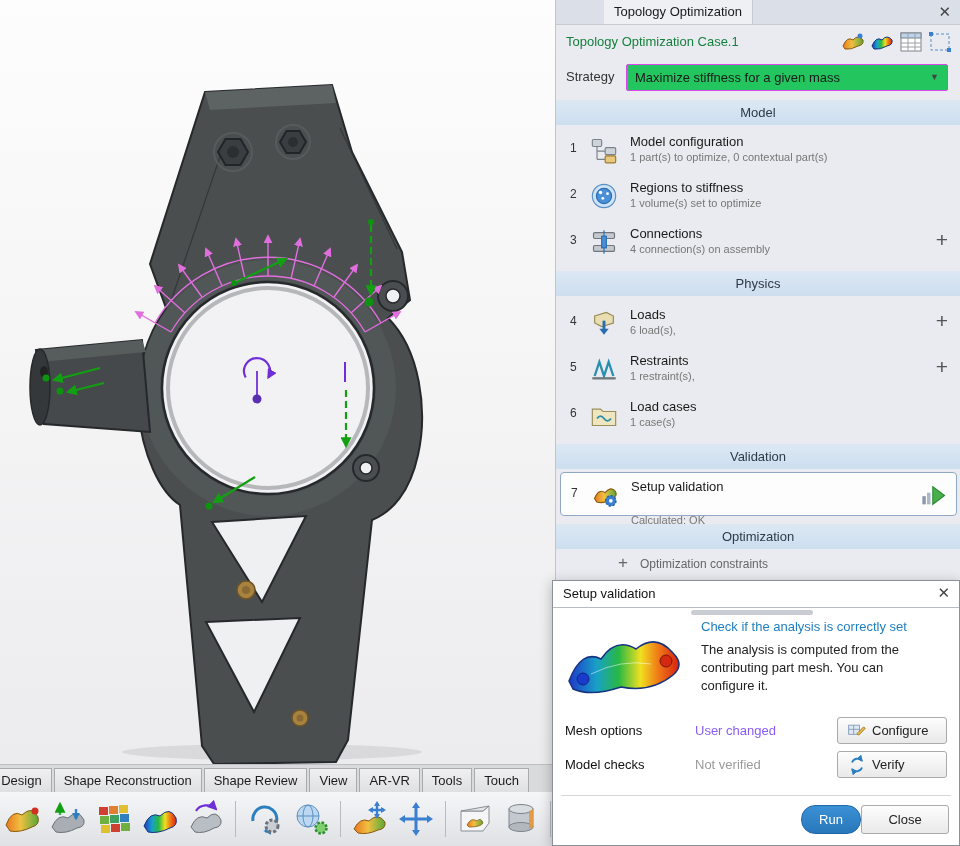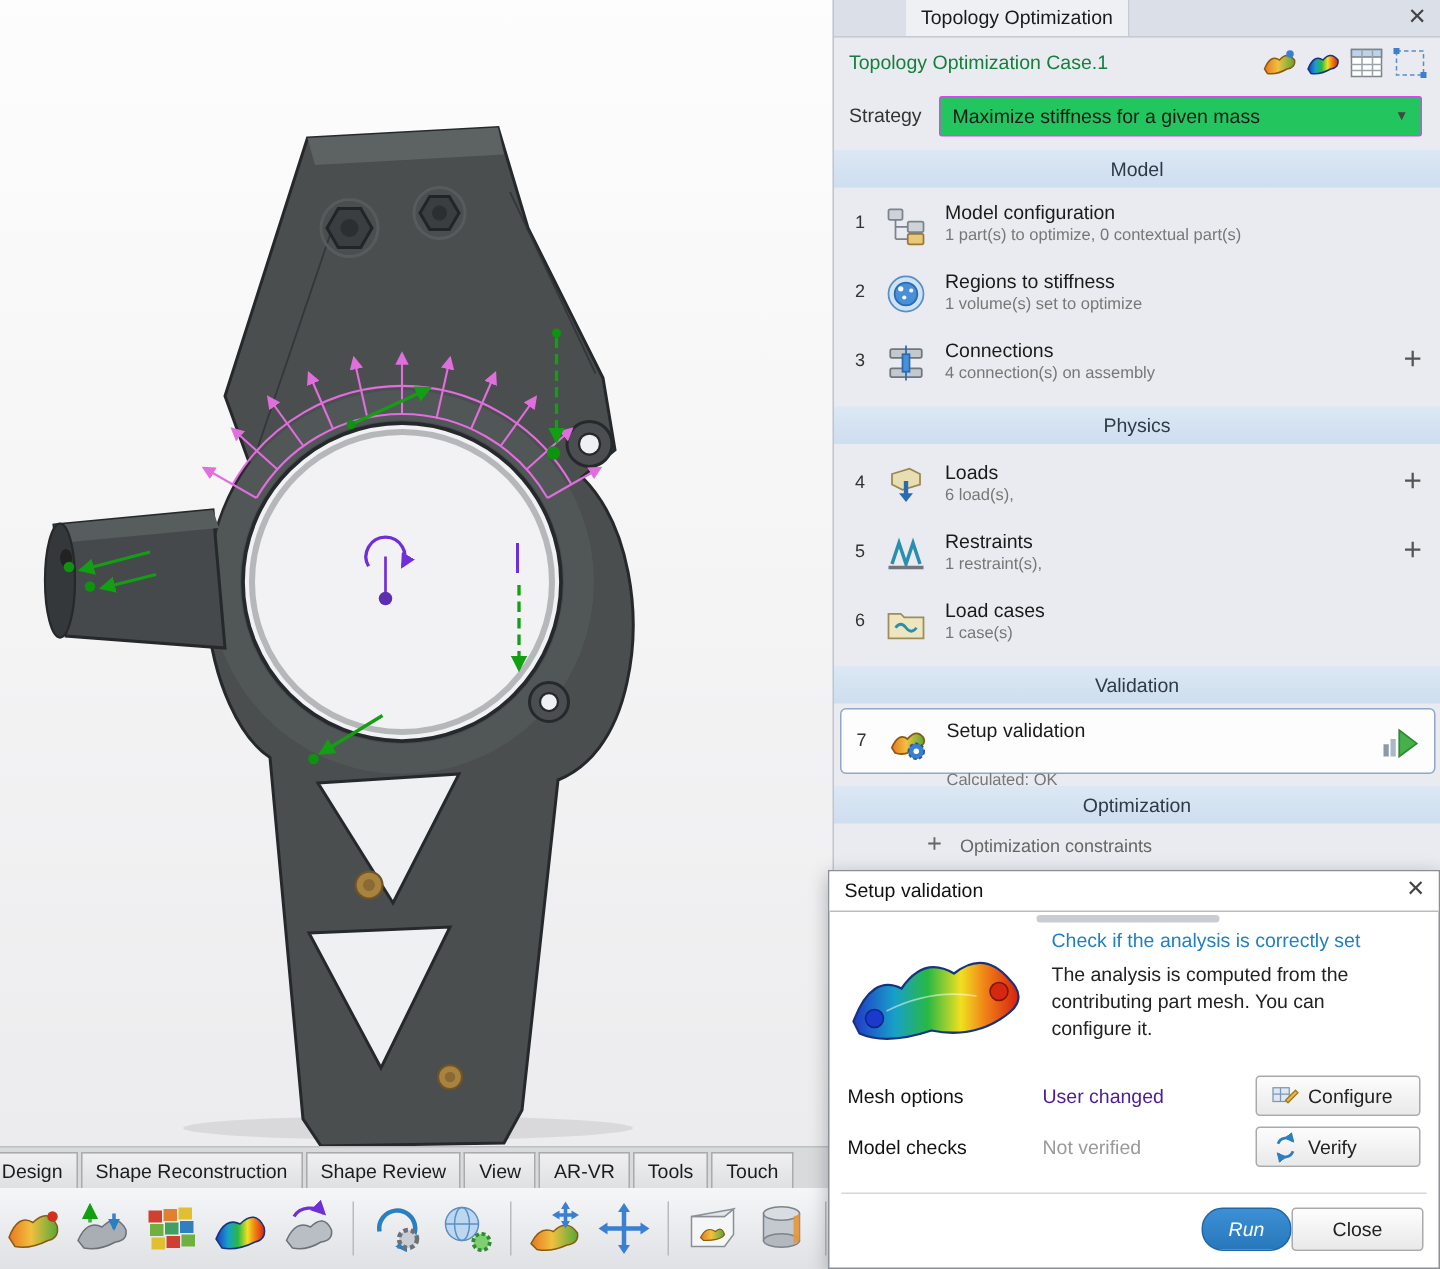--- a/index.html
+++ b/index.html
@@ -57,28 +57,28 @@
   #dialog{position:absolute;left:552px;top:580px;width:408px;height:266px;background:#fff;
           border:1px solid #8a8f98;box-shadow:0 3px 12px rgba(0,0,0,.28);box-sizing:border-box;}
   #dialog-title{position:absolute;left:10px;top:5px;font-size:13px;color:#111;}
   #dialog-titlebar{position:absolute;left:0;top:0;width:100%;height:26px;border-bottom:1px solid #b8bcc4;background:#fff;}
   #dlg-scroll{position:absolute;left:138px;top:29px;width:122px;height:5px;border-radius:3px;background:#c9cdd3;}
   #dlg-img{position:absolute;left:8px;top:38px;width:132px;height:90px;}
   #dlg-headline{position:absolute;left:148px;top:38px;width:252px;font-size:13px;color:#1f7fc0;}
   #dlg-body{position:absolute;left:148px;top:60px;width:216px;font-size:13px;color:#222;line-height:1.4;}
   .dlg-row-label{position:absolute;left:12px;font-size:13px;color:#111;}
   .dlg-row-status{position:absolute;left:142px;font-size:13px;}
-  .status-link{color:#4c1d95;cursor:pointer;}
+  .status-link{color:#8b5cf6;cursor:pointer;}
   .status-muted{color:#9a9a9a;}
   .dlg-btn{position:absolute;right:12px;width:110px;height:27px;display:flex;align-items:center;justify-content:flex-start;
            gap:5px;padding-left:9px;box-sizing:border-box;font-size:13px;color:#222;background:linear-gradient(#fdfdfd,#e9e9ea);
            border:1px solid #a8aaad;border-radius:3px;cursor:pointer;}
   #dlg-divider{position:absolute;left:8px;right:8px;top:214px;border-top:1px solid #d4d6da;}
   #run-btn{position:absolute;left:248px;top:224px;width:58px;height:27px;background:linear-gradient(#3c90d5,#2877bb);
-           border:1px solid #1f67a8;border-radius:14px;color:#fff;font-size:13px;text-align:center;line-height:27px;cursor:pointer;font-style:italic;}
+           border:1px solid #1f67a8;border-radius:14px;color:#fff;font-size:13px;text-align:center;line-height:27px;cursor:pointer;}
   #close-btn{position:absolute;right:10px;top:224px;width:86px;height:27px;background:linear-gradient(#fdfdfd,#e9e9ea);
            border:1px solid #a8aaad;border-radius:3px;color:#222;font-size:13px;text-align:center;line-height:27px;cursor:pointer;}
 </style>
 </head>
 <body>
 
 <svg width="0" height="0" style="position:absolute" aria-hidden="true">
   <defs>
     <linearGradient id="rainbow" x1="0" y1="0" x2="1" y2="0">
       <stop offset="0" stop-color="#2038c8"></stop>

